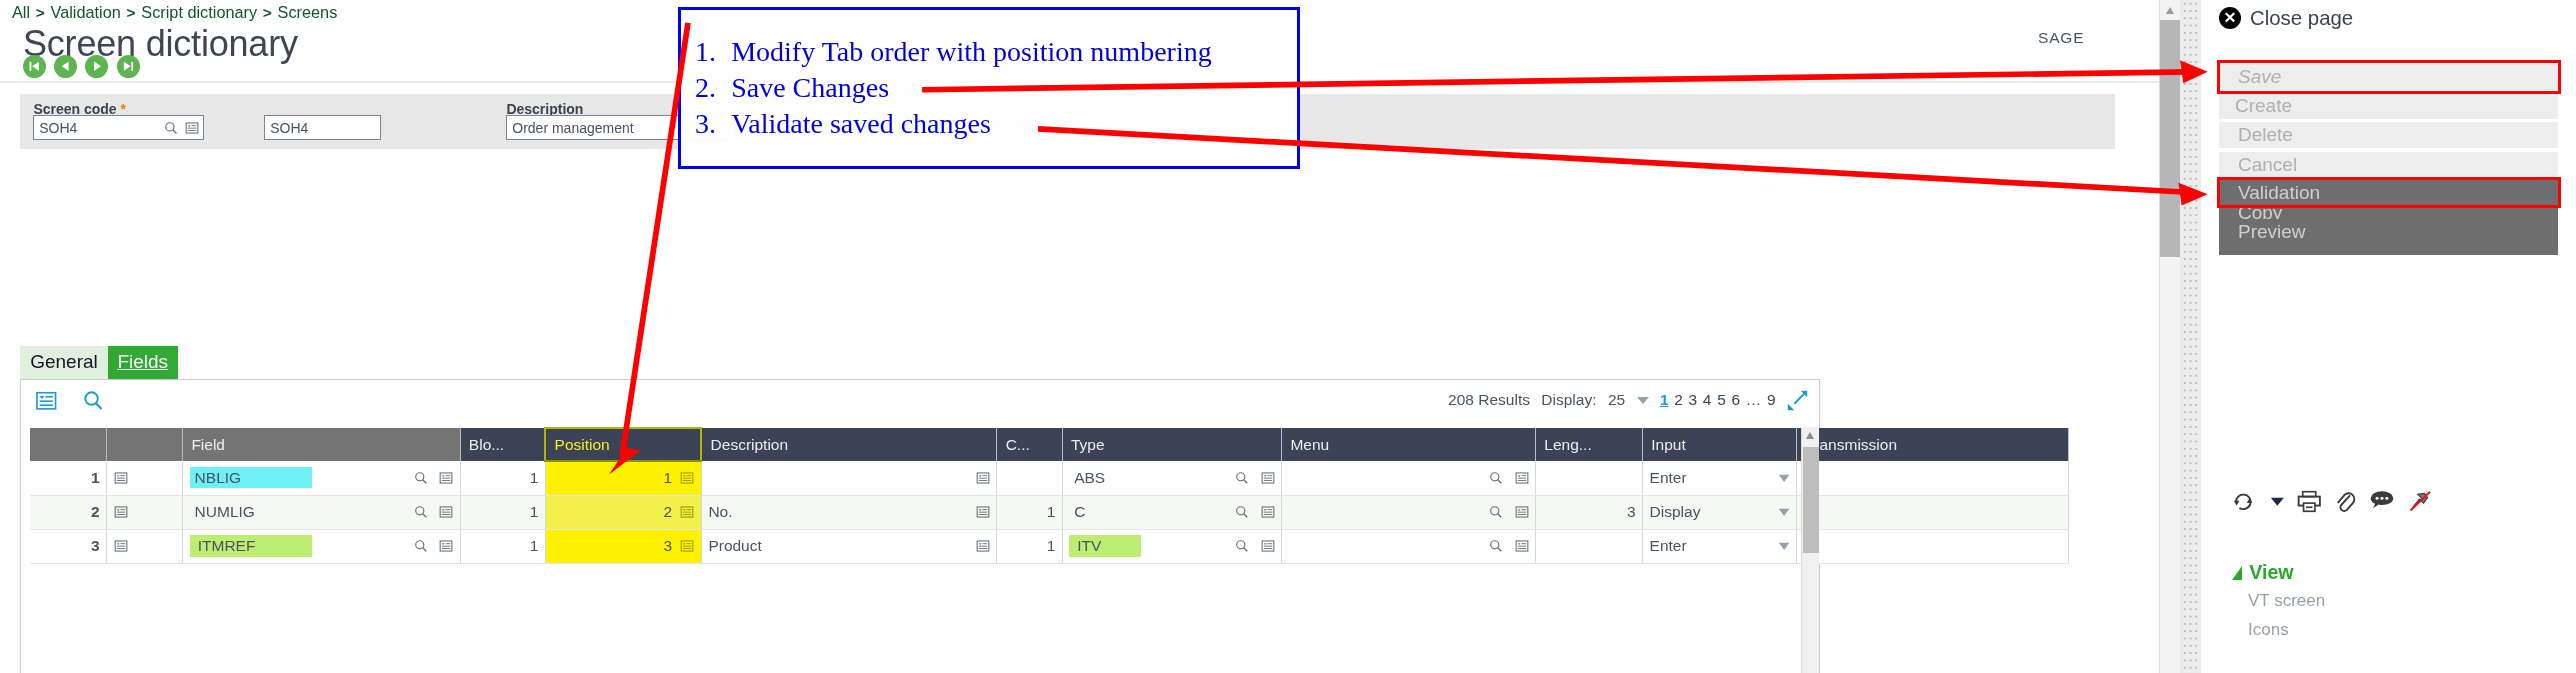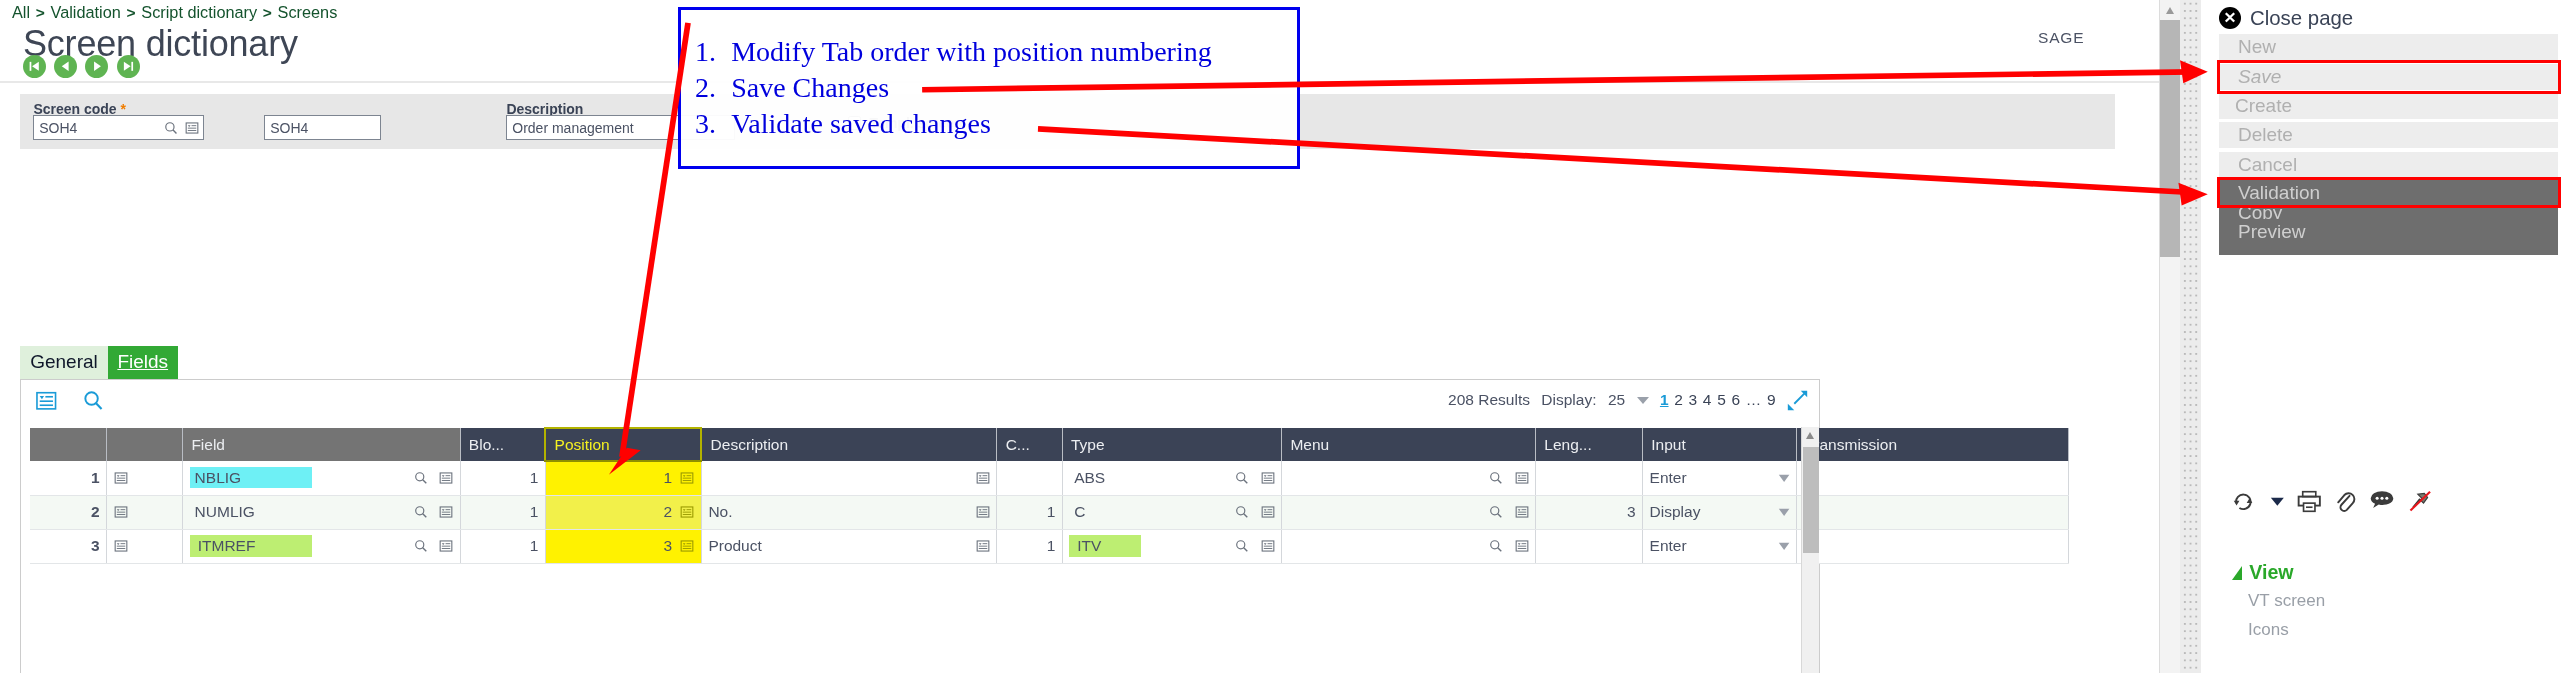--- a/index.html
+++ b/index.html
@@ -780,21 +780,20 @@
   <div id="gripper">
     <div class="dots"></div>
   </div>
 
   <div id="sidebar">
     <div id="close-page">
       <span class="xcircle">✕</span>
       <span class="lbl">Close page</span>
     </div>
 
-    <div class="sb-btn" style="top:34px;">New</div>
     <div class="sb-btn" style="top:64px;font-style:italic;">Save</div>
     <div class="sb-btn" style="top:93px;padding-left:16px;">Create</div>
     <div class="sb-btn" style="top:122px;">Delete</div>
     <div class="sb-btn" style="top:152px;">Cancel</div>
     <div class="sb-btn dark" style="top:180px;">Validation</div>
     <div class="sb-btn dark" style="top:200px;">Copy</div>
     <div class="sb-btn dark" style="top:219px;">Preview</div>
     <div class="sb-btn dark" style="top:239px; height:16.3px;"></div>
 
     <div class="sb-highlight" style="left:15.5px; top:60px; width:344px; height:34px;"></div>

